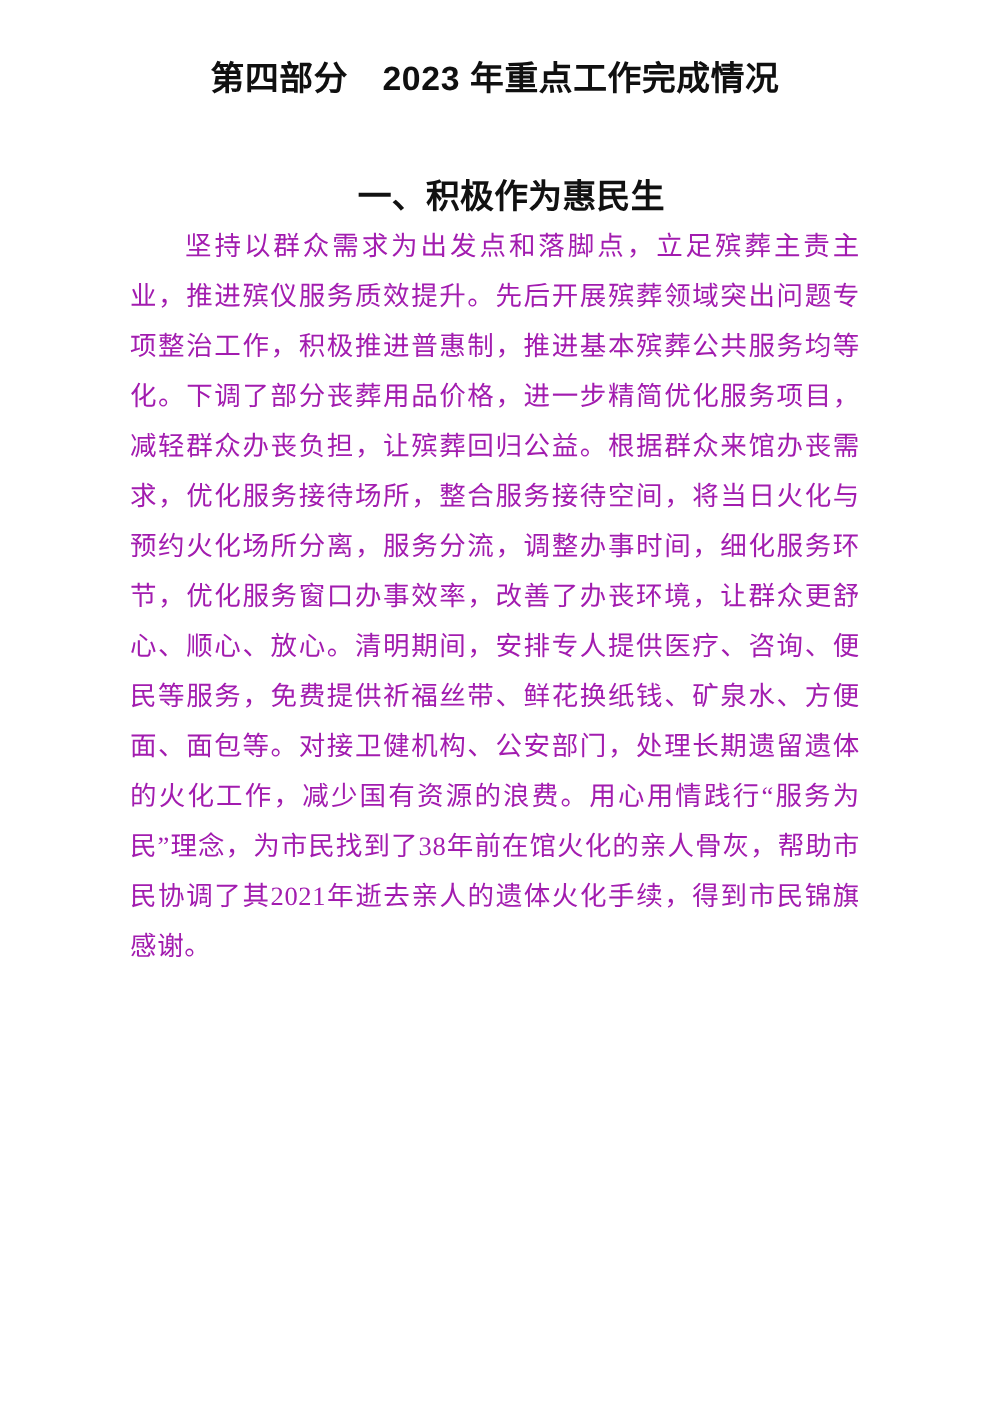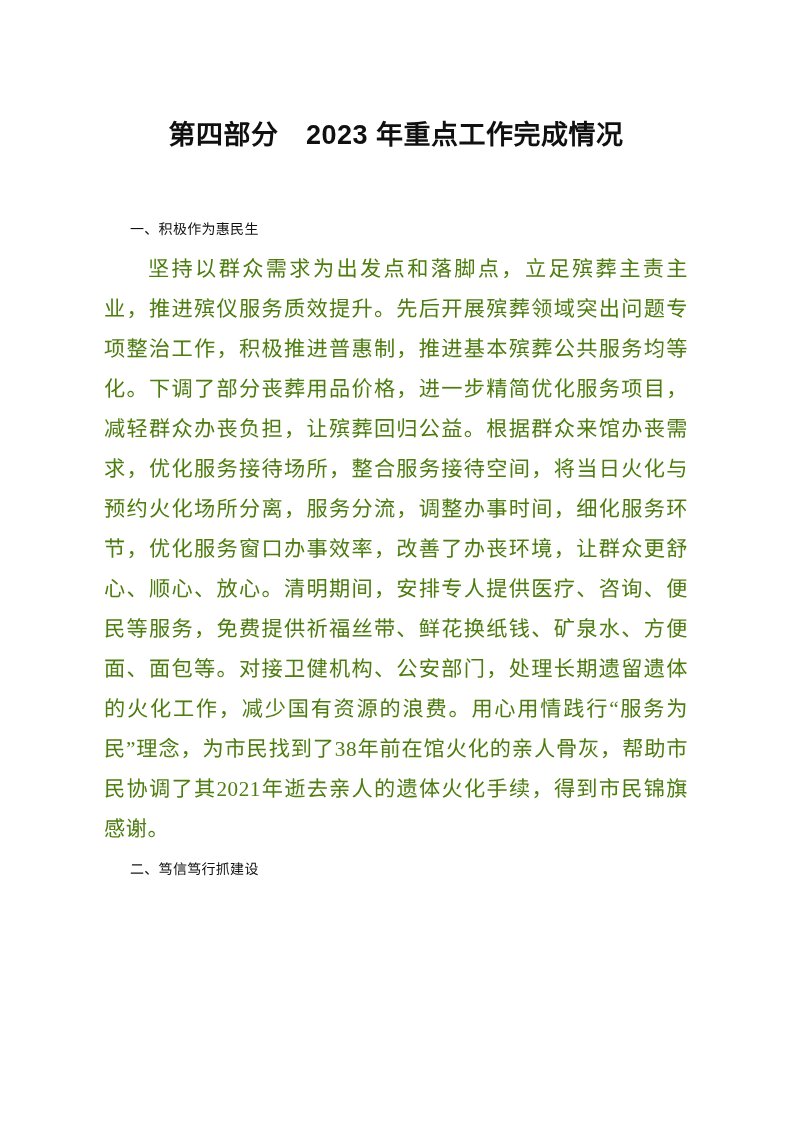--- a/index.html
+++ b/index.html
@@ -31,43 +31,44 @@
   
   .doc-title {
     font-family: "Liberation Sans", "DejaVu Sans", sans-serif;
     font-weight: 700;
     font-size: 27px;
     line-height: 40px;
     letter-spacing: 0.5px;
     text-align: center;
     color: #101010;
     margin: 0;
-    padding-top: 115px;
+    padding-top: 43px;
     white-space: pre;
   }
 
   
   .section-heading {
     font-family: "Liberation Sans", "DejaVu Sans", sans-serif;
-    font-weight: 400;
-    font-size: 14px;
+    font-weight: 700;
+    font-size: 27px;
     line-height: 40px;
     letter-spacing: 0.3px;
     color: #111111;
     margin: 0;
     text-indent: 26px;
     white-space: nowrap;
+    text-align: center;
   }
 
   
   .body-para {
     font-family: "Liberation Serif", "DejaVu Serif", serif;
     font-size: 21.2px;
     line-height: 40px;
-    color: #4d7c0f;
+    color: #a21caf;
     margin: 0;
     text-align: justify;
     text-align-last: left;
     text-justify: inter-character;
     text-indent: 44px;
     letter-spacing: 0.55px;
     word-break: break-all;
     overflow-wrap: break-word;
   }
 
@@ -83,17 +84,16 @@
     <h1 class="doc-title">第四部分　2023 年重点工作完成情况</h1>
 
     <div class="spacer-heading-1"></div>
 
     <h2 class="section-heading">一、积极作为惠民生</h2>
 
     <p class="body-para">坚持以群众需求为出发点和落脚点，立足殡葬主责主业，推进殡仪服务质效提升。先后开展殡葬领域突出问题专项整治工作，积极推进普惠制，推进基本殡葬公共服务均等化。下调了部分丧葬用品价格，进一步精简优化服务项目，减轻群众办丧负担，让殡葬回归公益。根据群众来馆办丧需求，优化服务接待场所，整合服务接待空间，将当日火化与预约火化场所分离，服务分流，调整办事时间，细化服务环节，优化服务窗口办事效率，改善了办丧环境，让群众更舒心、顺心、放心。清明期间，安排专人提供医疗、咨询、便民等服务，免费提供祈福丝带、鲜花换纸钱、矿泉水、方便面、面包等。对接卫健机构、公安部门，处理长期遗留遗体的火化工作，减少国有资源的浪费。用心用情践行“服务为民”理念，为市民找到了38年前在馆火化的亲人骨灰，帮助市民协调了其2021年逝去亲人的遗体火化手续，得到市民锦旗感谢。</p>
 
     <div class="spacer-heading-2"></div>
 
-    <h2 class="section-heading">二、笃信笃行抓建设</h2>
 
 
   </div>
 </div>
 
 </body></html>

